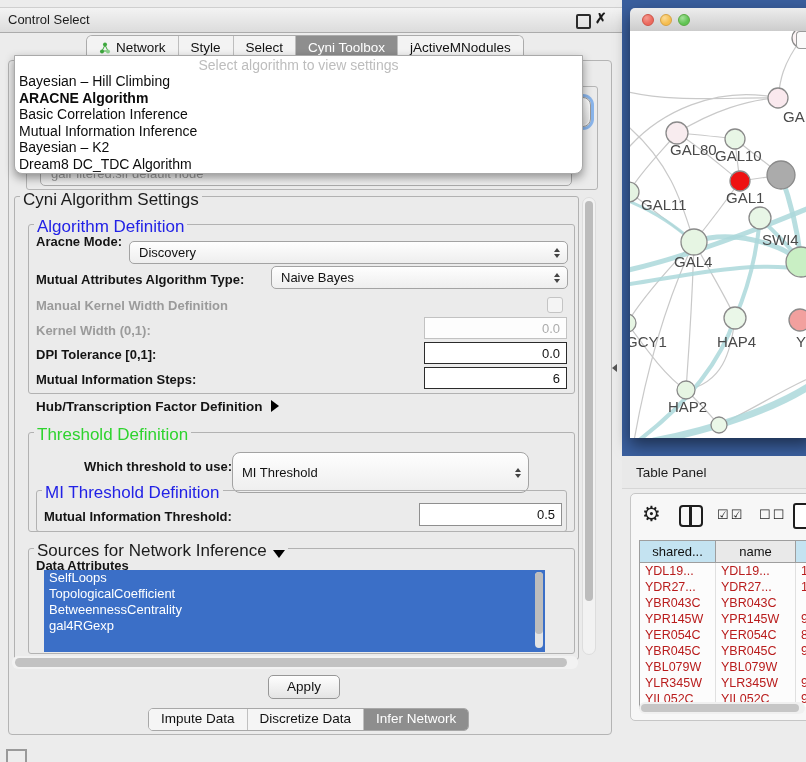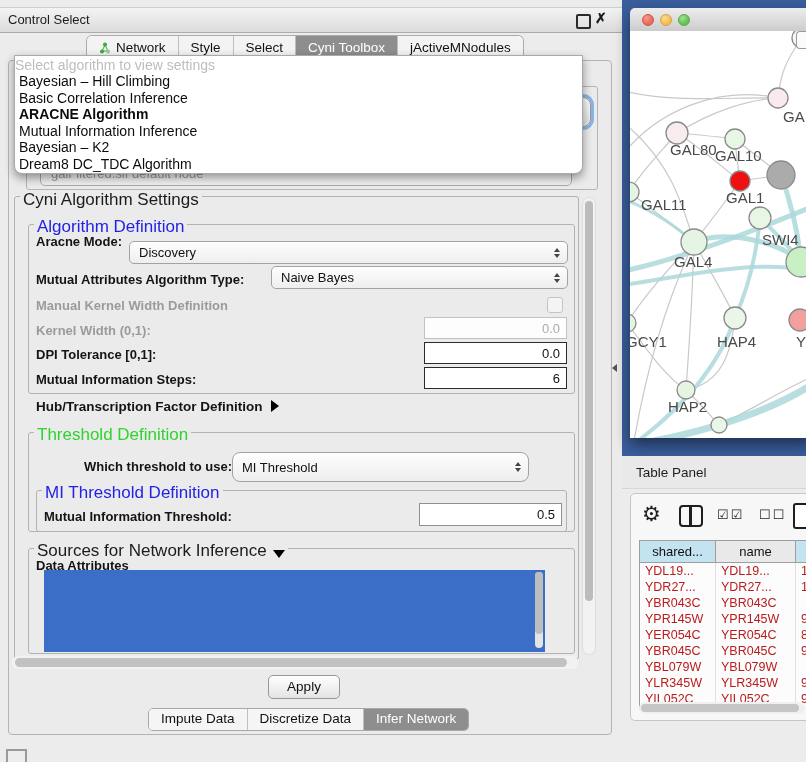--- a/index.html
+++ b/index.html
@@ -30,21 +30,21 @@
   #frag-group{position:absolute;left:26px;top:86px;width:570px;height:102px;border:1px solid #B5B5B5;border-radius:3px;z-index:1;}
   #frag-combo{position:absolute;left:90px;top:97px;width:499px;height:28px;border-radius:8px;border:1px solid #9A9A9A;
     background:linear-gradient(#FDFDFD,#EDEDED);box-shadow:0 0 0 3px rgba(96,156,233,.7);z-index:2;}
   #frag-combo .btn{position:absolute;right:1px;top:1px;width:20px;height:26px;border-radius:0 7px 7px 0;background:linear-gradient(#FBFBFB,#DFDFDF);border-left:1px solid #B9B9B9;}
   #frag-combo2{position:absolute;left:40px;top:160px;width:532px;height:26px;border-radius:5px;border:1px solid #ABABAB;
     background:linear-gradient(#FBFBFB,#EFEFEF);z-index:2;font-size:13px;color:#9A9A9A;line-height:25px;padding-left:10px;box-sizing:border-box;}
 
   
   #dropdown{position:absolute;left:14px;top:55px;width:567px;height:117px;background:#FFF;
     border:1px solid #A9A9A9;border-radius:0 0 8px 8px;box-shadow:0 4px 10px rgba(0,0,0,.4);z-index:60;}
-  #dd-placeholder{color:#BDBDBD;font-size:14px;padding-top:1px;height:16px;}
+  #dd-placeholder{text-align:center;color:#BDBDBD;font-size:14px;padding-top:1px;height:16px;}
   .dd-item{font-size:14px;color:#0c0c0c;line-height:16.5px;padding-left:4px;white-space:nowrap;}
   .dd-item.bold{font-weight:bold;}
 
   
   .gbox{position:absolute;border:1px solid #B2B2B2;border-radius:3px;}
   .glegend{position:absolute;font-size:17px;background:#EBEBEB;padding:0 3px;white-space:nowrap;}
   .blue{color:#2222E6;}
   .green{color:#2ED32E;}
 
   .lbl{position:absolute;font-size:13px;font-weight:bold;color:#141414;white-space:nowrap;}
@@ -170,22 +170,22 @@
   <div id="frag-group"></div>
   <div id="frag-combo">
       <span class="btn"></span>
     </div>
   <div id="frag-combo2">galFiltered.sif default node</div>
 
   <div id="dropdown">
     <div id="dd-placeholder">Select algorithm to view settings</div>
     <div id="dd-items">
         <div class="dd-item">Bayesian – Hill Climbing</div>
+        <div class="dd-item bold">ARACNE Algorithm</div>
         <div class="dd-item">Basic Correlation Inference</div>
-        <div class="dd-item bold">ARACNE Algorithm</div>
         <div class="dd-item">Mutual Information Inference</div>
         <div class="dd-item">Bayesian – K2</div>
         <div class="dd-item">Dream8 DC_TDC Algorithm</div>
       </div>
   </div>
 
   <div class="gbox" style="left:14px;top:196px;width:563px;height:462px;"></div>
   <span class="glegend" style="left:20px;top:190px;color:#1c1c1c;">Cyni Algorithm Settings</span>
 
   <div id="vsb">
@@ -226,41 +226,47 @@
   <input class="tfield" style="left: 424px; top: 367px; width: 143px; height: 22px;" value="6">
 
   <span class="lbl" style="left:36px;top:399px;font-size:13.5px;">
     <span>Hub/Transcription Factor Definition</span><span class="tri-right"></span>
   </span>
 
   <div class="gbox" style="left:28px;top:432px;width:545px;height:98px;"></div>
   <span class="glegend green" style="left:34px;top:425px;">Threshold Definition</span>
 
   <span class="lbl" style="left:84px;top:459px;">Which threshold to use:</span>
-  <div class="combo" style="left:232px;top:452px;width:297px;height:30px;border-radius:8px;">
+  <div class="combo" style="left:232px;top:452px;width:297px;height:41px;border-radius:8px;">
     <span class="ctext">MI Threshold</span>
     <span class="carrows">
         <span class="tri-up"></span>
         <span class="tri-dn"></span>
       </span>
   </div>
 
   <div class="gbox" style="left:36px;top:490px;width:529px;height:40px;"></div>
   <span class="glegend blue" style="left:42px;top:483px;text-align:right;">MI Threshold Definition</span>
 
   <span class="lbl" style="left:44px;top:509px;">Mutual Information Threshold:</span>
   <input class="tfield" style="left: 419px; top: 503px; width: 143px; height: 23px; border-color: rgb(143, 143, 143);" value="0.5">
 
   <div class="gbox" style="left:28px;top:548px;width:545px;height:104px;"></div>
   <span class="glegend" style="left:34px;top:541px;color:#1c1c1c;">
     <span>Sources for Network Inference</span><span class="tri-down-b"></span>
   </span>
   <span class="lbl" style="left:36px;top:558px;">Data Attributes</span>
 
   <div id="attr-list">
+    <div id="attr-items">
+        <div class="attr-item">SelfLoops</div>
+        <div class="attr-item">TopologicalCoefficient</div>
+        <div class="attr-item">BetweennessCentrality</div>
+        <div class="attr-item">gal4RGexp</div>
+      </div>
     <span id="attr-sb">
         <span class="th"></span>
       </span>
   </div>
 
   <div id="hsb">
       <span class="th"></span>
     </div>
 
   <div id="apply-btn">Apply</div>

